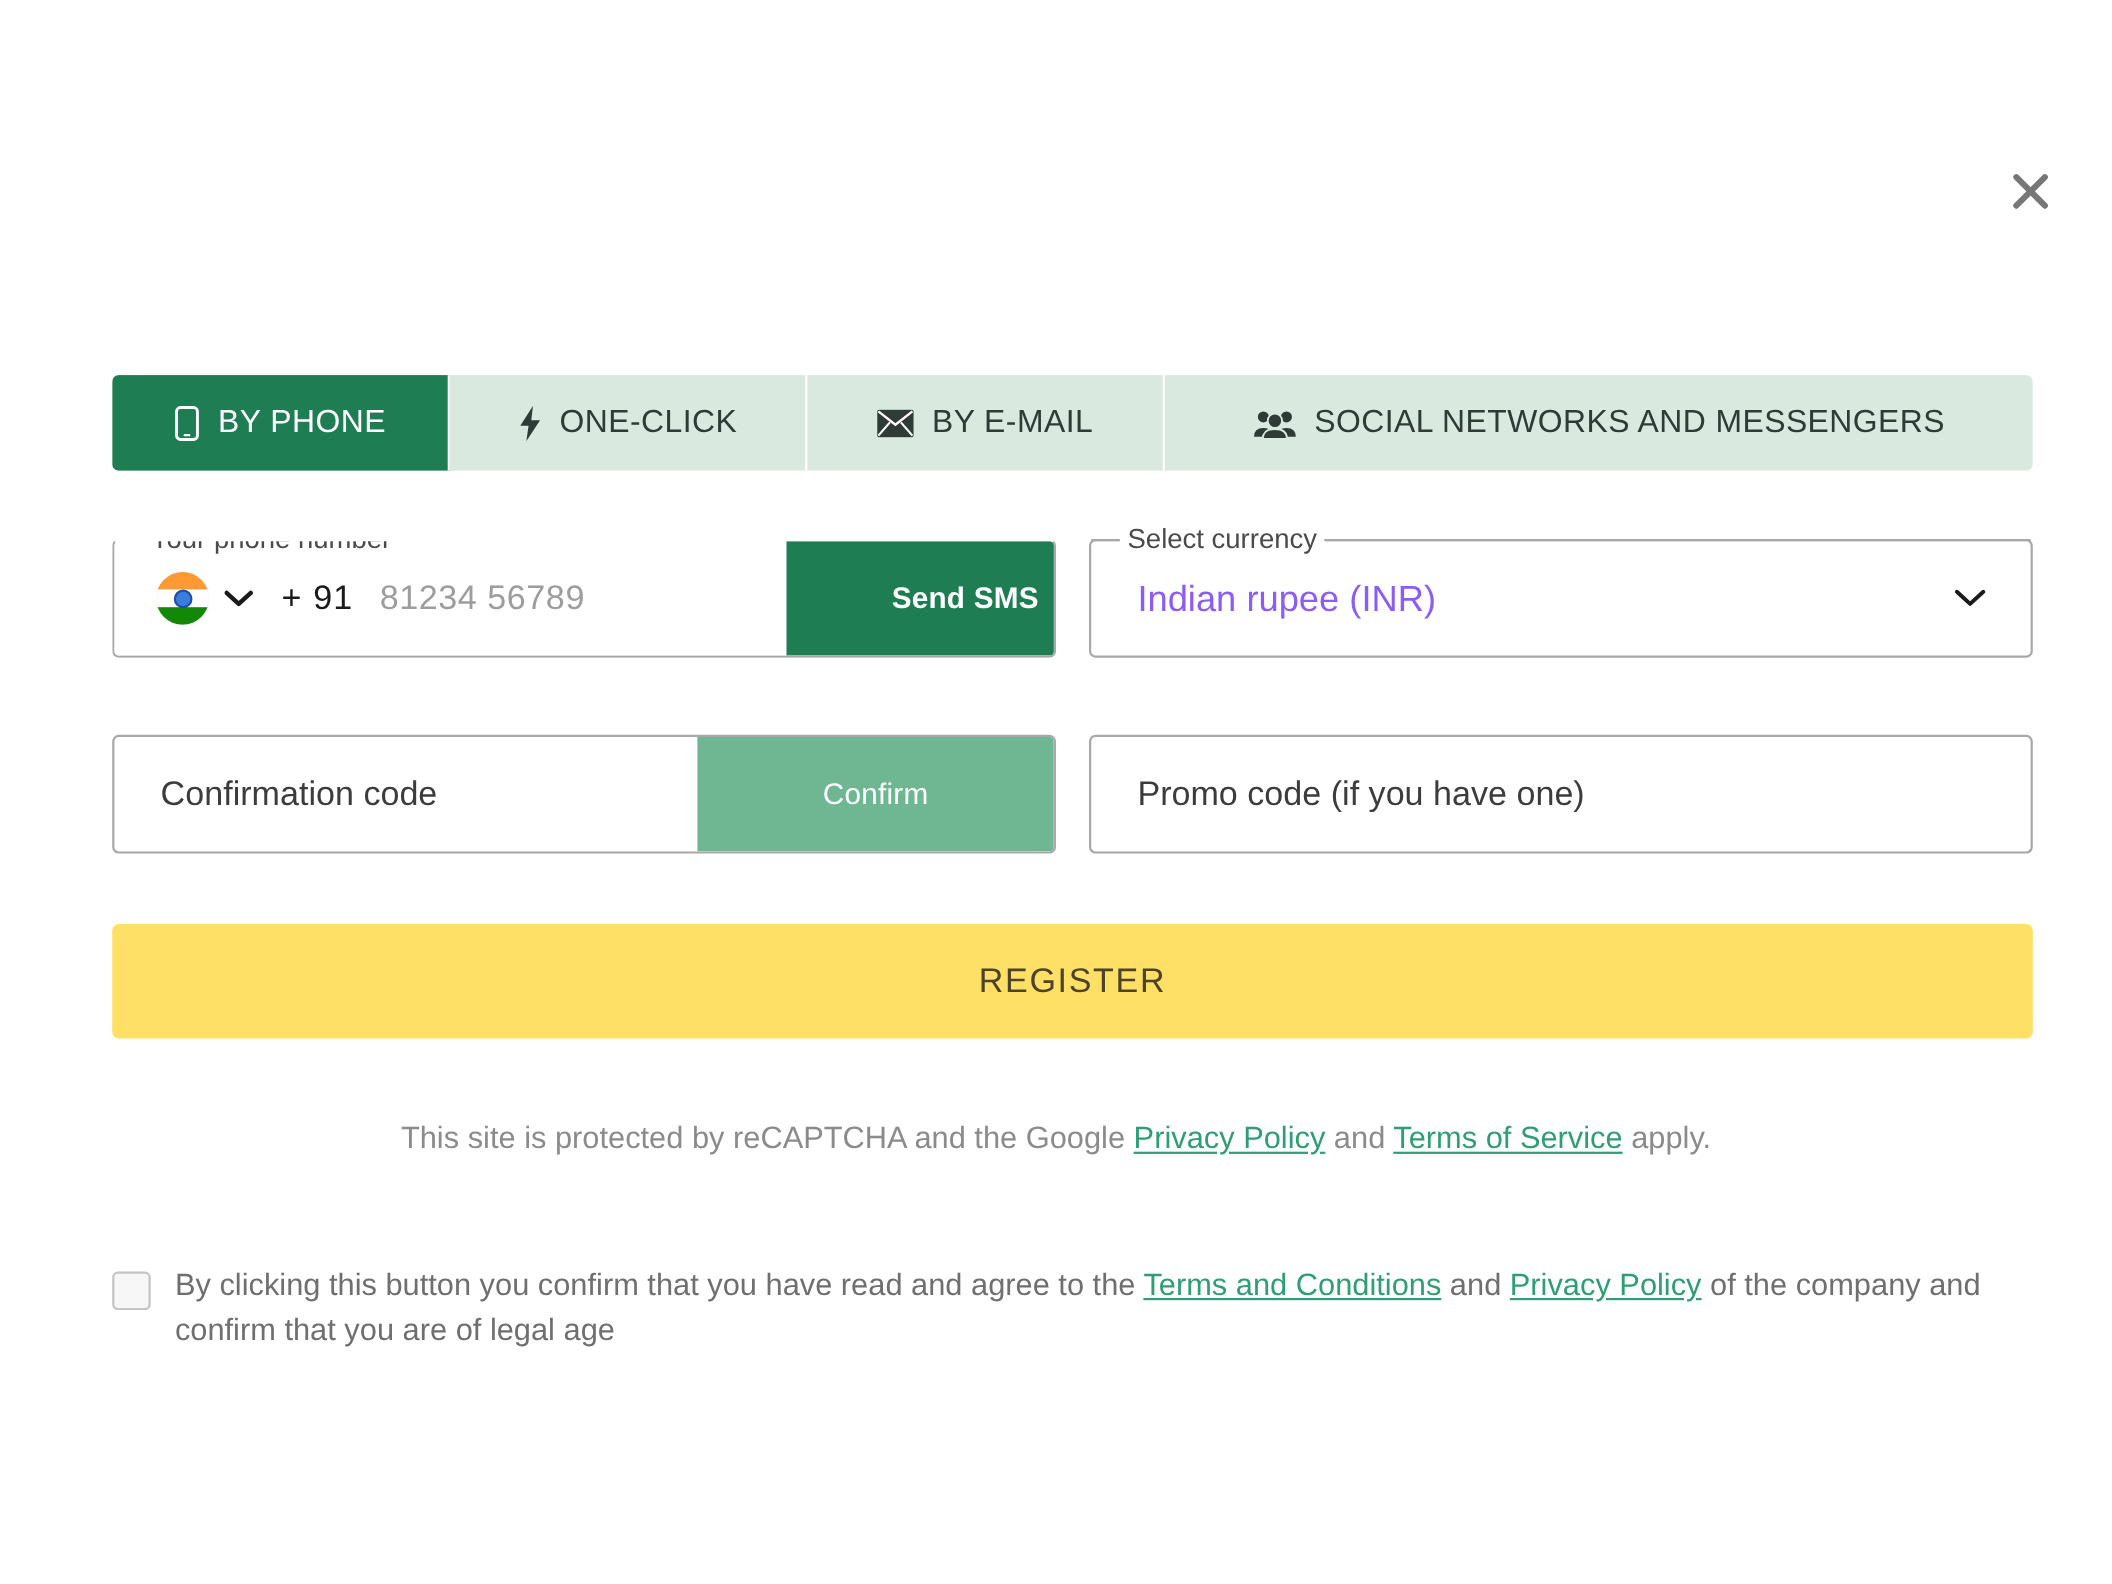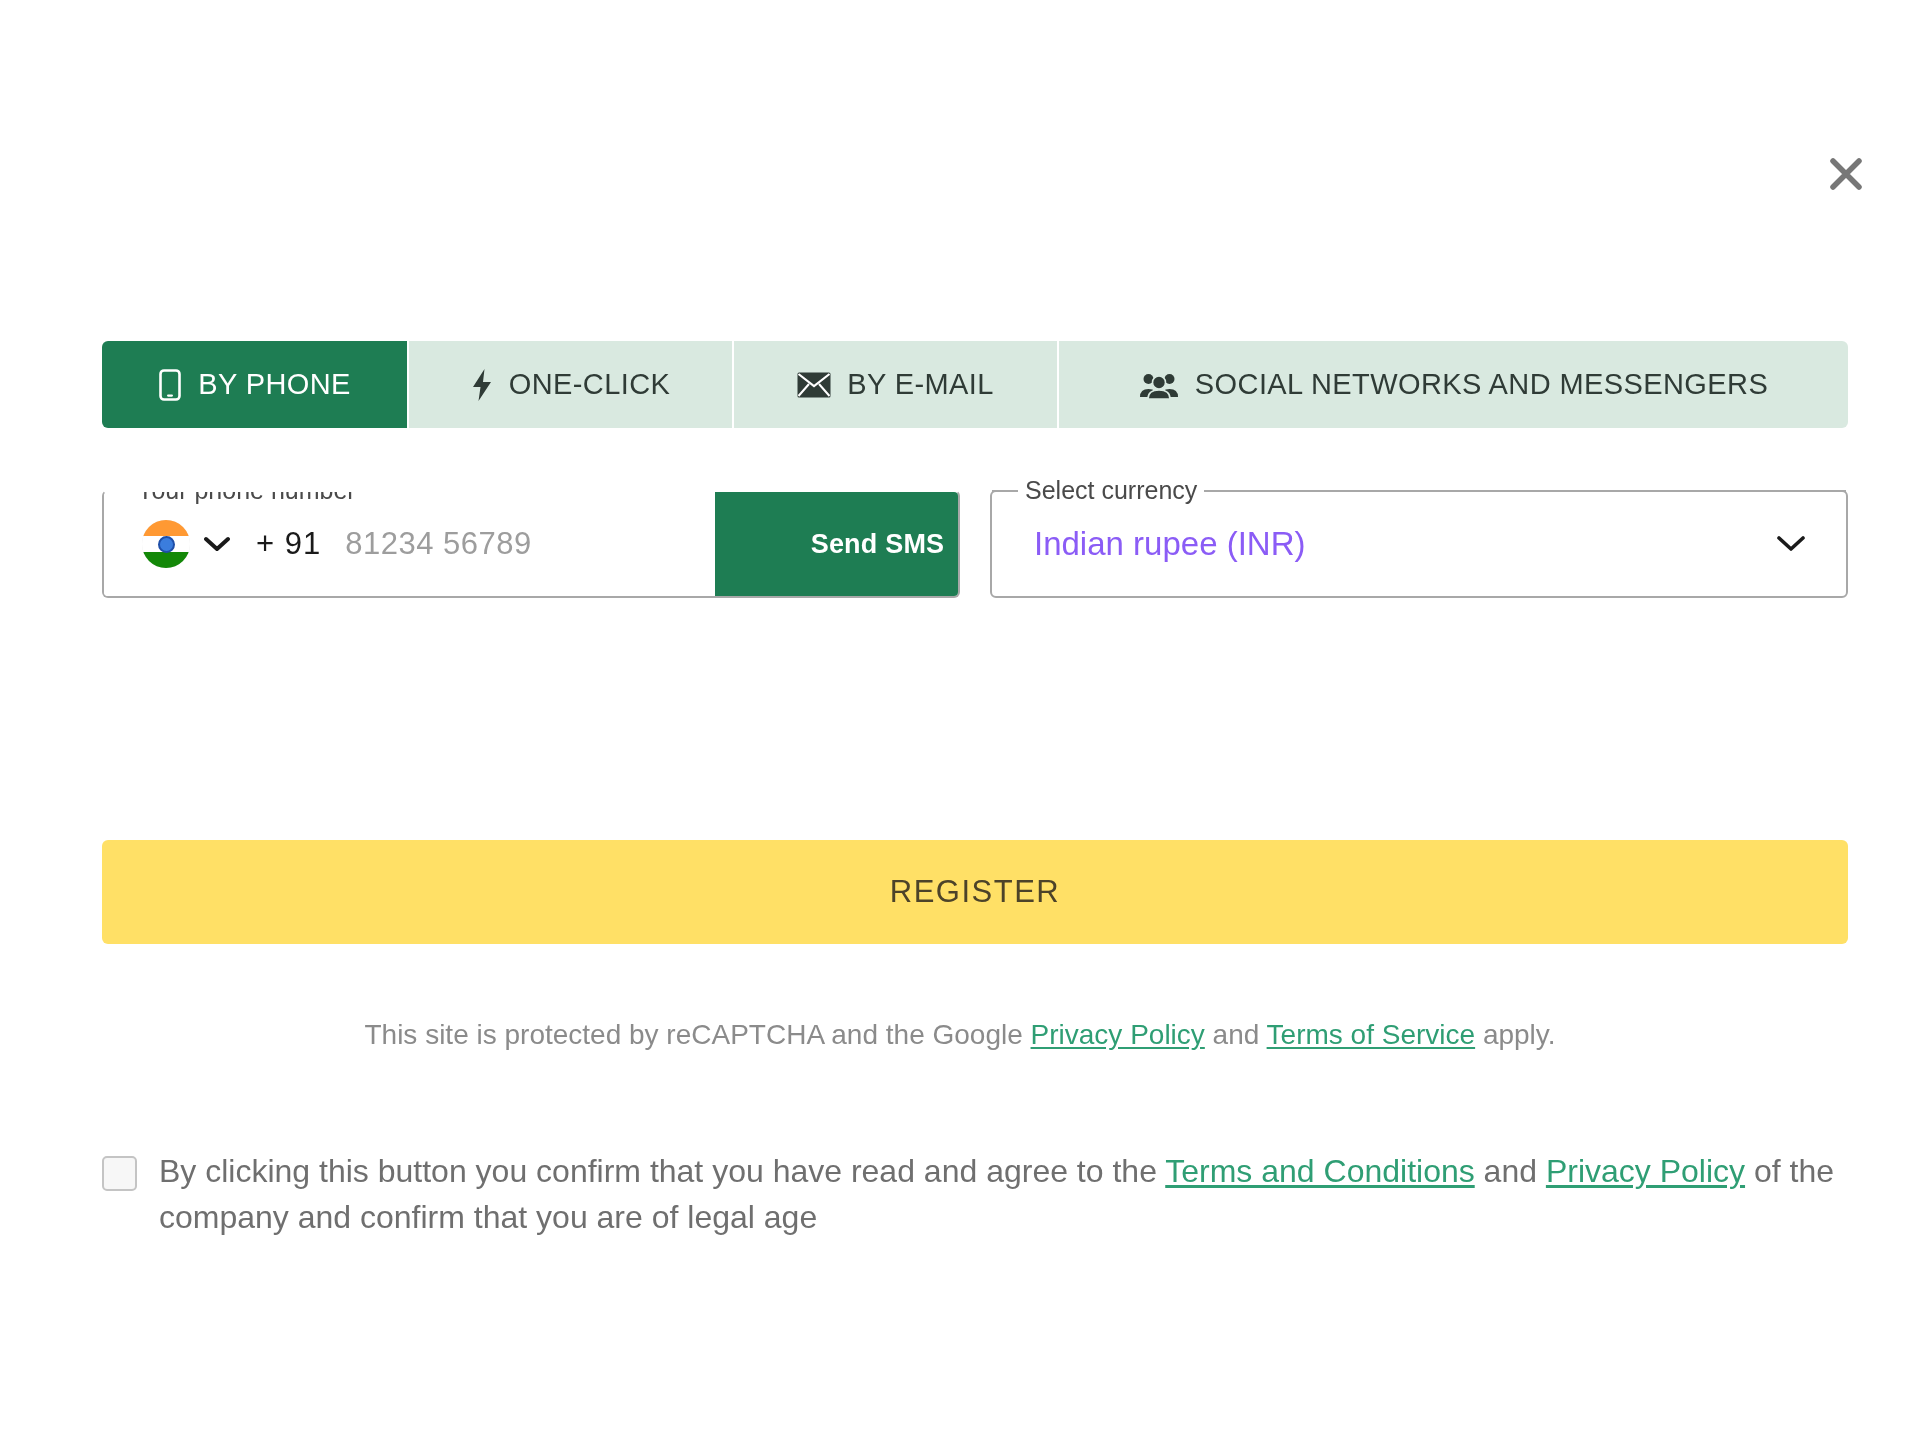--- a/index.html
+++ b/index.html
@@ -278,21 +278,21 @@
     height: 35px;
     margin-top: 8px;
     border: 2px solid #c4c4c4;
     border-radius: 5px;
     background: #f7f7f7;
     cursor: pointer;
     appearance: none;
     -webkit-appearance: none;
   }
   .terms-text {
-    font-size: 32px;
+    font-size: 28px;
     line-height: 1.45;
     color: #6f6f6f;
     max-width: 1700px;
   }
   .terms-text a {
     color: #2f9e74;
     text-decoration: underline;
     text-underline-offset: 3px;
   }
 </style>
@@ -397,20 +397,35 @@
         <span class="select-value">Indian rupee (INR)</span>
         <span class="select-caret">
           <svg width="30" height="18" viewBox="0 0 30 18" aria-hidden="true">
             <path d="M3 3 L15 14 L27 3" fill="none" stroke="#1a1a1a" stroke-width="3.6" stroke-linecap="round" stroke-linejoin="round"></path>
           </svg>
         </span>
       </div>
     </div>
   </div>
 
+  <div class="row row-2">
+
+    <div class="col">
+      <div class="field">
+        <input class="text-input" type="text" placeholder="Confirmation code" style="">
+        <button class="inline-btn btn-confirm">Confirm</button>
+      </div>
+    </div>
+
+    <div class="col">
+      <div class="field">
+        <input class="text-input" type="text" placeholder="Promo code (if you have one)" style="">
+      </div>
+    </div>
+  </div>
 
   <button class="register-btn">REGISTER</button>
 
   <div class="recaptcha-note">
     <span>This site is protected by reCAPTCHA and the Google </span><a href="#">Privacy Policy</a><span> and </span><a href="#">Terms of Service</a><span> apply.</span>
   </div>
 
   <div class="terms">
     <input type="checkbox" class="checkbox" style="">
     <div class="terms-text"><span>By clicking this button you confirm that you have read and agree to the </span><a href="#">Terms and Conditions</a><span> and </span><a href="#">Privacy Policy</a><span> of the company and confirm that you are of legal age</span></div>

